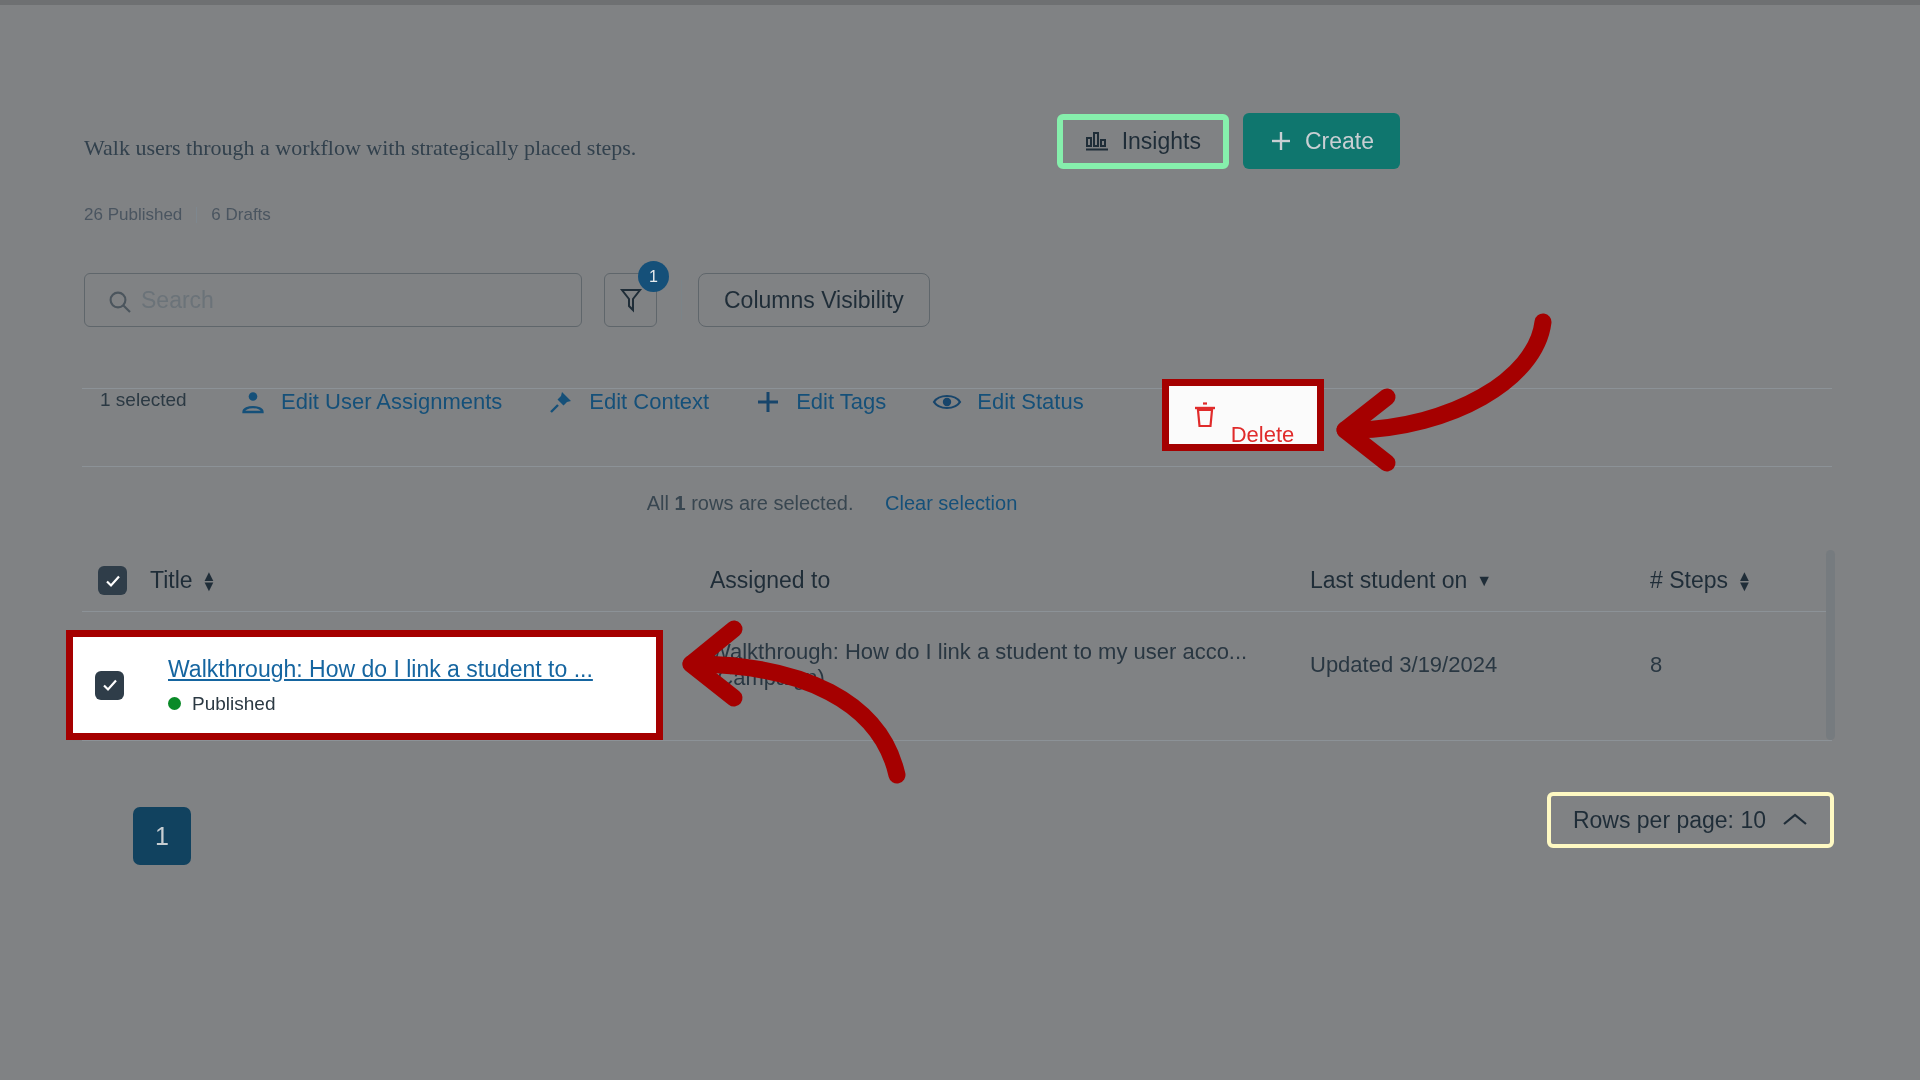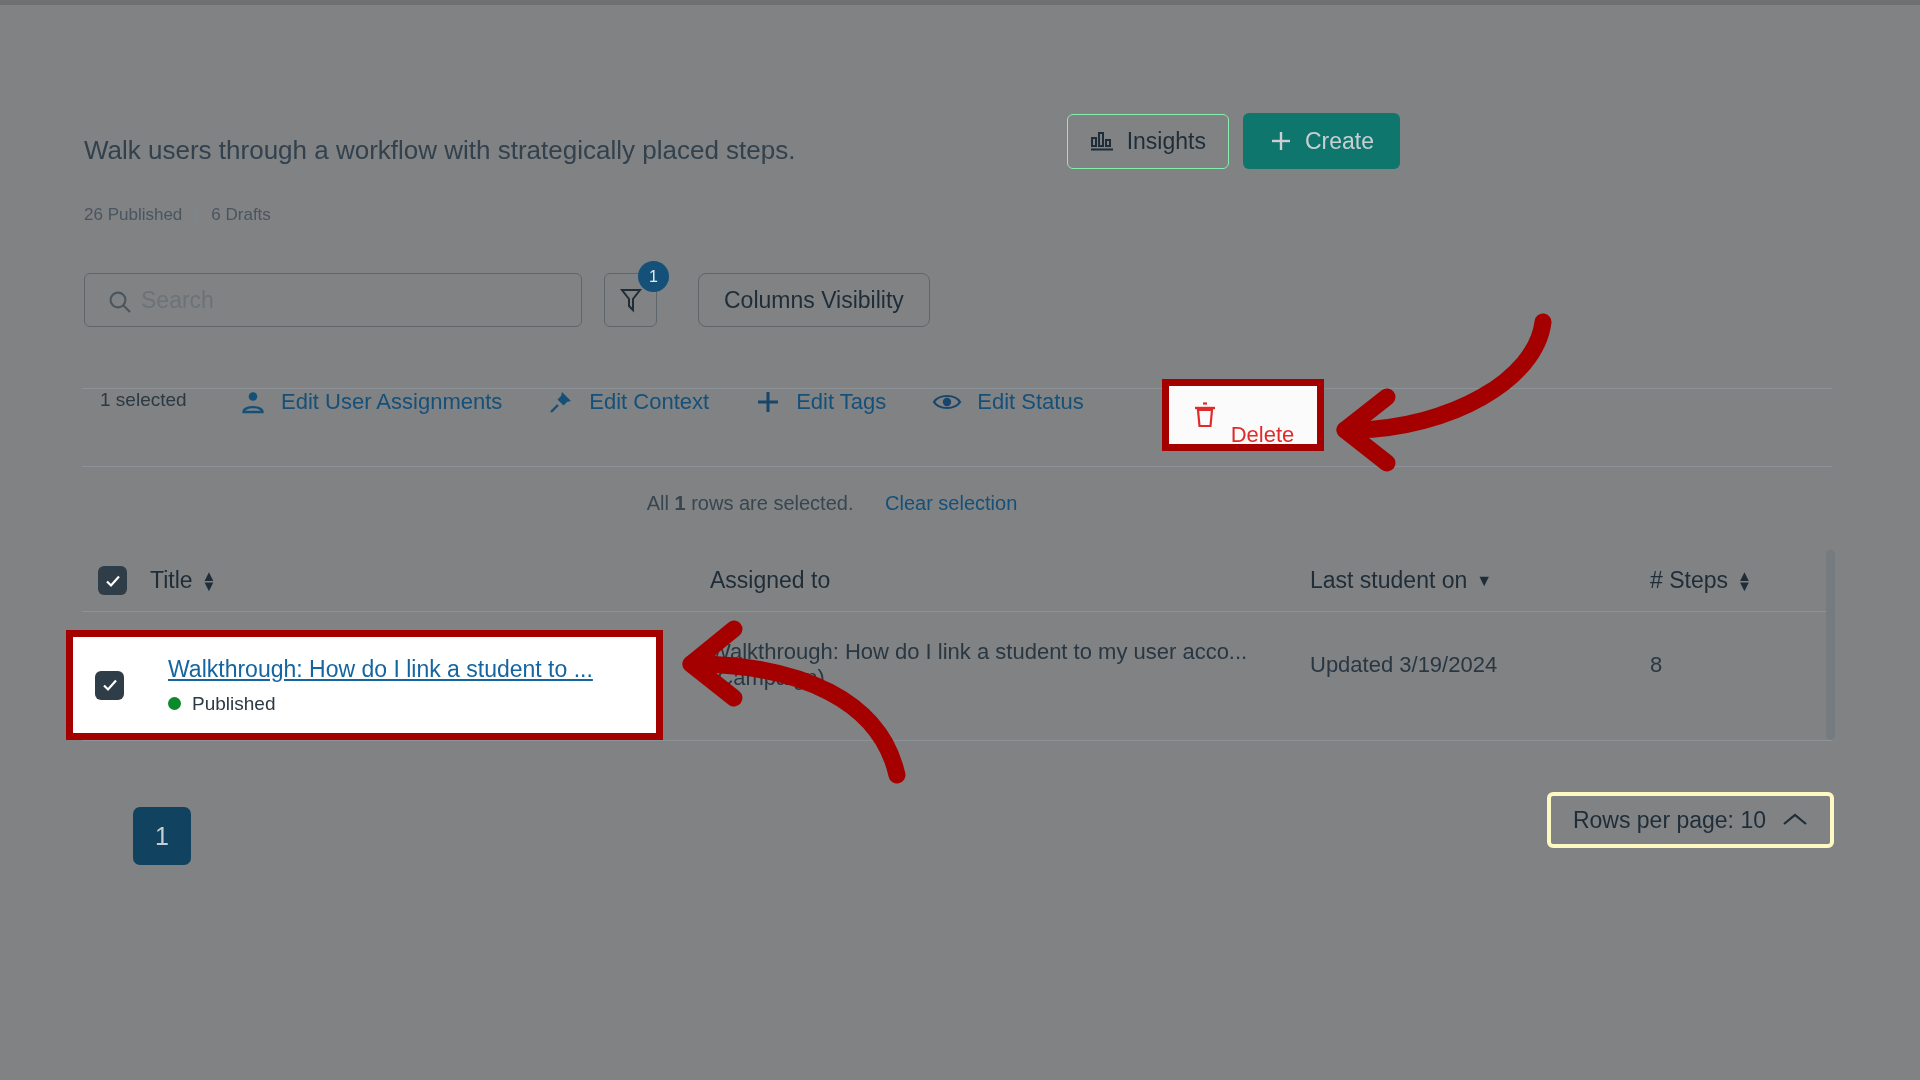--- a/index.html
+++ b/index.html
@@ -30,22 +30,23 @@
     position: absolute;
     left: 82px; top: 42px;
     font-size: 50px;
     font-weight: bold;
     color: #1d2f3c;
     letter-spacing: -0.2px;
   }
   .page-subtitle {
     position: absolute;
     left: 84px; top: 135px;
-    font-size: 26px;
+    font-size: 22px;
     color: #32414d;
+    font-family: Liberation Serif, serif;
   }
   .counts {
     position: absolute;
     left: 84px; top: 205px;
     font-size: 17px;
     color: #4a5560;
     display: flex;
     align-items: center;
     gap: 14px;
   }
@@ -57,21 +58,21 @@
   .hdr-actions {
     position: absolute;
     right: 520px; top: 113px;
     display: flex;
     align-items: center;
     gap: 14px;
   }
   .btn-insights {
     display: flex; align-items: center; gap: 13px;
     height: 55px; padding: 0 22px;
-    border: 1px solid #86efac;
+    border: 6px solid #86efac;
     border-radius: 6px;
     background: transparent;
     color: #1f2d38;
     font-size: 23px;
     cursor: pointer;
   }
   .btn-create {
     display: flex; align-items: center; gap: 12px;
     height: 56px; padding: 0 26px;
     border: none;

